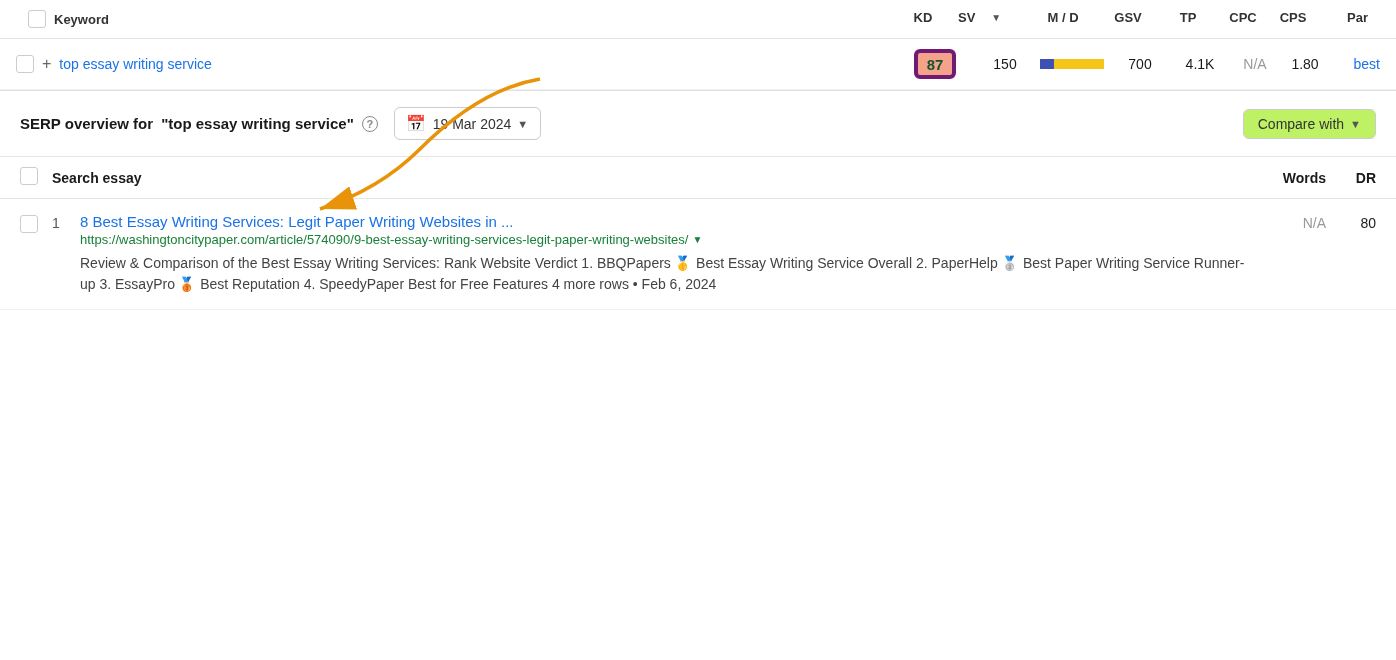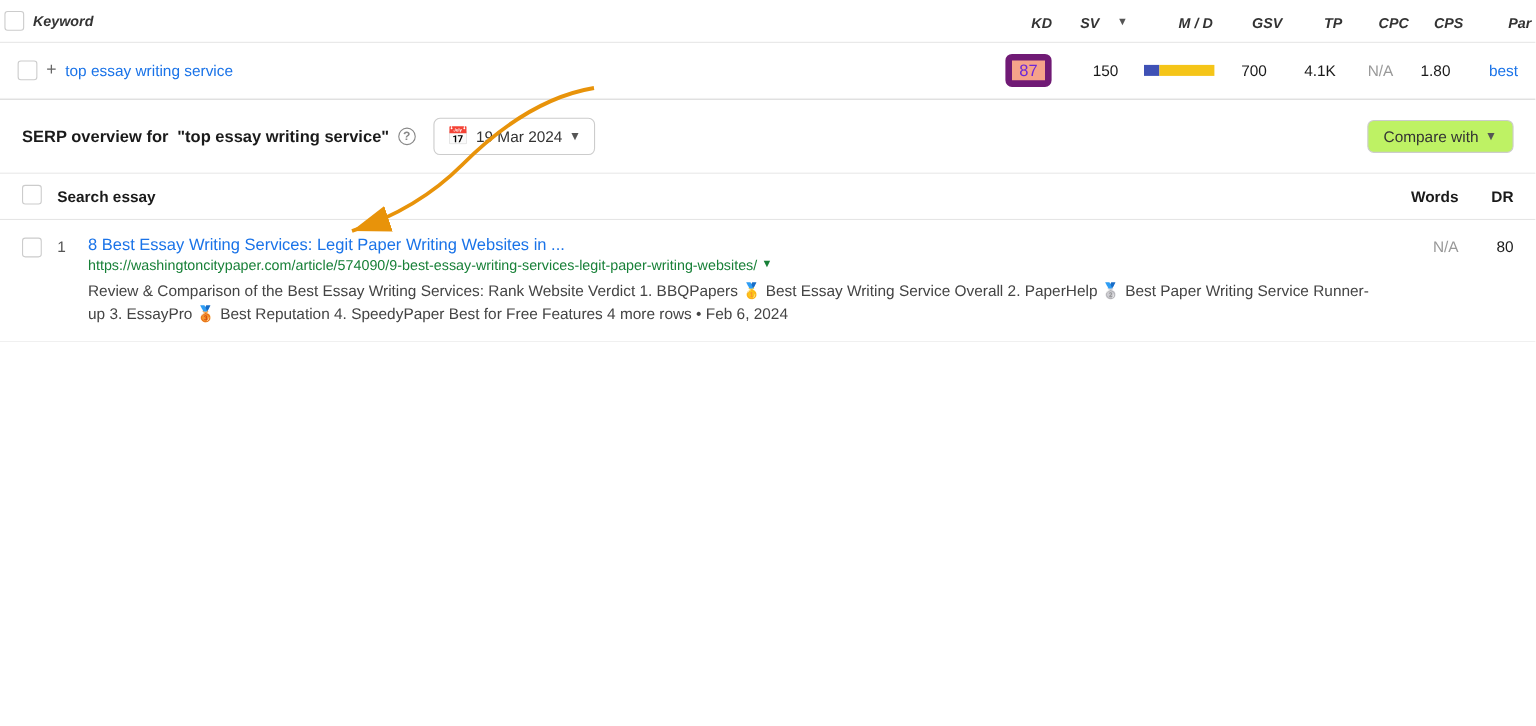--- a/index.html
+++ b/index.html
@@ -9,28 +9,27 @@
       background: #fff;
       color: #1a1a1a;
     }
 
     
     .top-table {
       border-bottom: 1px solid #e0e0e0;
     }
     .table-header {
       display: flex;
-      align-items: flex-end;
-      padding: 10px 4px;
+      align-items: flex-start;
+      padding: 10px 28px;
       background: #fff;
       border-bottom: 1px solid #e5e5e5;
       font-weight: 600;
       font-size: 13px;
       color: #333;
-      font-style: italic;
     }
     .table-header .col-keyword { flex: 1; display: flex; align-items: center; gap: 8px; }
     .table-header .col-kd { width: 70px; text-align: center; }
     .table-header .col-sv { width: 70px; text-align: center; display: flex; align-items: center; gap: 16px; }
     .table-header .col-md { width: 70px; text-align: center; }
     .table-header .col-gsv { width: 60px; text-align: center; }
     .table-header .col-tp { width: 60px; text-align: center; }
     .table-header .col-cpc { width: 50px; text-align: center; }
     .table-header .col-cps { width: 50px; text-align: center; }
     .table-header .col-pare { width: 50px; text-align: right; }
@@ -61,25 +60,25 @@
     .table-data-row .col-cps { width: 50px; text-align: center; }
     .table-data-row .col-pare { width: 50px; text-align: right; color: #1a73e8; }
 
     .kd-badge {
       display: inline-flex;
       align-items: center;
       justify-content: center;
       width: 42px;
       height: 30px;
       border-radius: 6px;
-      font-weight: 400;
+      font-weight: 700;
       font-size: 15px;
-      border: 6px solid #701a75;
+      border: 4px solid #701a75;
       background: #f5a28a;
-      color: #6d28d9;
+      color: #14532d;
     }
 
     .keyword-link {
       color: #1a73e8;
       text-decoration: none;
       font-size: 14px;
     }
 
     .plus-icon {
       color: #666;

